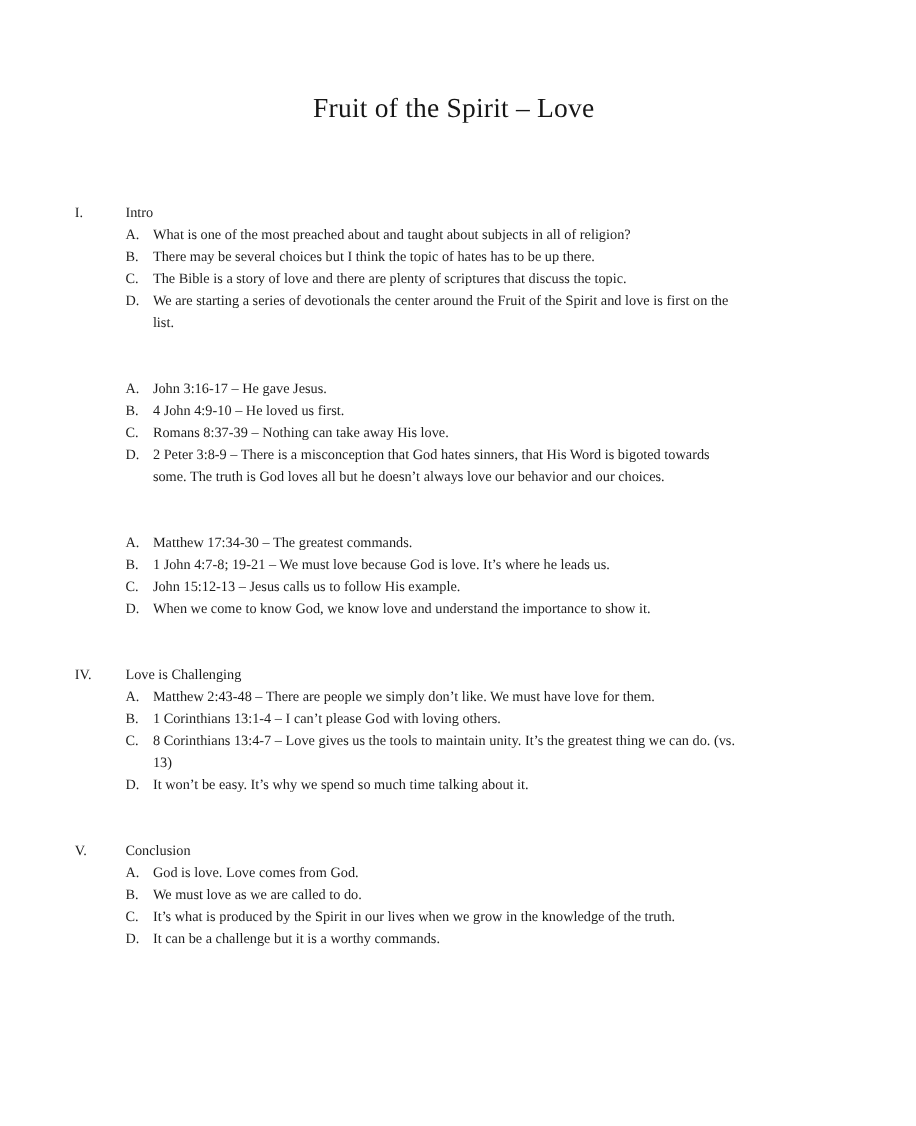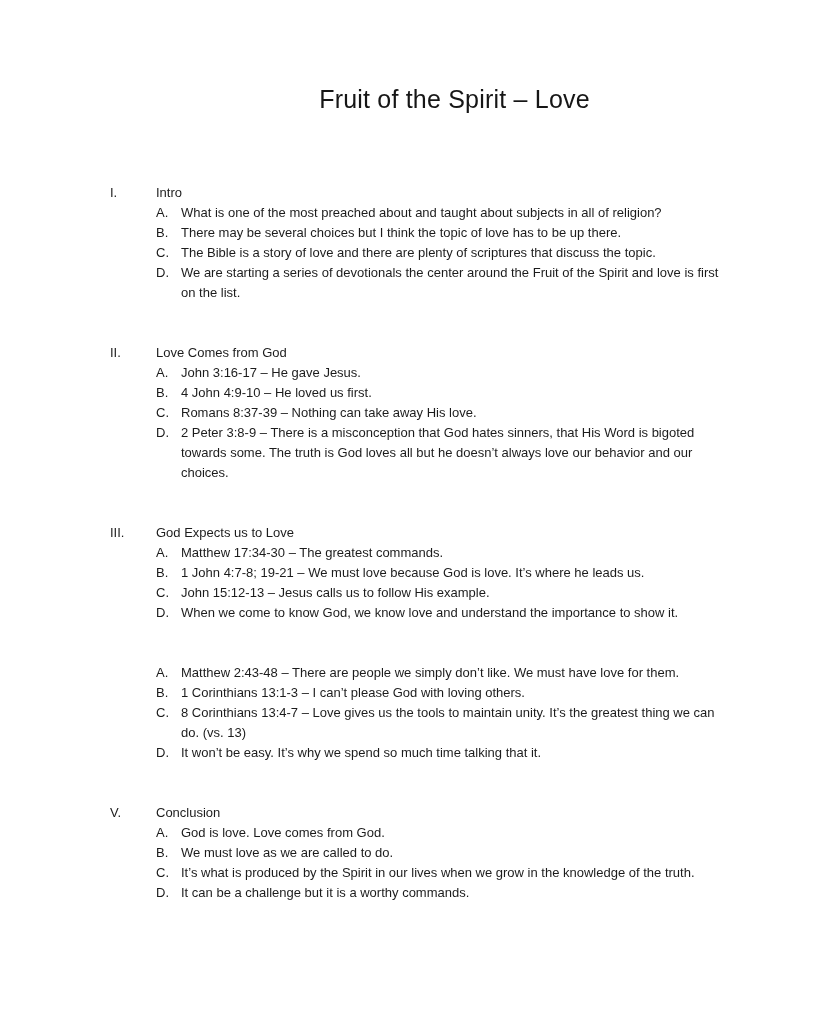--- a/index.html
+++ b/index.html
@@ -11,21 +11,22 @@
     width: 833px;
     height: 1024px;
     font-family: "Liberation Sans", "DejaVu Sans", sans-serif;
     color: #1c1c1c;
     overflow: hidden;
   }
   .page {
     box-sizing: border-box;
     width: 833px;
     height: 1024px;
-    padding: 84px 100px 0 110px;
+    padding: 84px 100px 0 68px;
+    font-family: Liberation Serif, serif;
   }
   .doc-title {
     margin: 0 0 69px -22px;           
     width: 733px;
     text-align: center;
     font-size: 25px;
     font-weight: 400;
     line-height: 30px;
     color: #161616;
     letter-spacing: 0.2px;
@@ -77,111 +78,107 @@
       <span class="heading">Intro</span>
     </div>
     <ol class="items">
   <li class="item-row">
     <span class="letter">A.</span>
     <span class="item-text">What is one of the most preached about and taught about subjects in all of religion?</span>
   </li>
 
   <li class="item-row">
     <span class="letter">B.</span>
-    <span class="item-text">There may be several choices but I think the topic of love has to be up there.</span>
+    <span class="item-text">There may be several choices but I think the topic of hates has to be up there.</span>
   </li>
 
   <li class="item-row">
     <span class="letter">C.</span>
     <span class="item-text">The Bible is a story of love and there are plenty of scriptures that discuss the topic.</span>
   </li>
 
   <li class="item-row">
     <span class="letter">D.</span>
     <span class="item-text">We are starting a series of devotionals the center around the Fruit of the Spirit and love is first on the list.</span>
   </li>
 </ol>
   </section>
 
   <section class="outline-section">
+    <ol class="items">
+  <li class="item-row">
+    <span class="letter">A.</span>
+    <span class="item-text">John 3:16-17 – He gave Jesus.</span>
+  </li>
+
+  <li class="item-row">
+    <span class="letter">B.</span>
+    <span class="item-text">4 John 4:9-10 – He loved us first.</span>
+  </li>
+
+  <li class="item-row">
+    <span class="letter">C.</span>
+    <span class="item-text">Romans 8:37-39 – Nothing can take away His love.</span>
+  </li>
+
+  <li class="item-row">
+    <span class="letter">D.</span>
+    <span class="item-text">2 Peter 3:8-9 – There is a misconception that God hates sinners, that His Word is bigoted towards some. The truth is God loves all but he doesn’t always love our behavior and our choices.</span>
+  </li>
+</ol>
+  </section>
+
+  <section class="outline-section">
+    <ol class="items">
+  <li class="item-row">
+    <span class="letter">A.</span>
+    <span class="item-text">Matthew 17:34-30 – The greatest commands.</span>
+  </li>
+
+  <li class="item-row">
+    <span class="letter">B.</span>
+    <span class="item-text">1 John 4:7-8; 19-21 – We must love because God is love. It’s where he leads us.</span>
+  </li>
+
+  <li class="item-row">
+    <span class="letter">C.</span>
+    <span class="item-text">John 15:12-13 – Jesus calls us to follow His example.</span>
+  </li>
+
+  <li class="item-row">
+    <span class="letter">D.</span>
+    <span class="item-text">When we come to know God, we know love and understand the importance to show it.</span>
+  </li>
+</ol>
+  </section>
+
+  <section class="outline-section">
     <div class="section-row">
-      <span class="numeral">II.</span>
-      <span class="heading">Love Comes from God</span>
+      <span class="numeral">IV.</span>
+      <span class="heading">Love is Challenging</span>
     </div>
     <ol class="items">
   <li class="item-row">
     <span class="letter">A.</span>
-    <span class="item-text">John 3:16-17 – He gave Jesus.</span>
-  </li>
-
-  <li class="item-row">
-    <span class="letter">B.</span>
-    <span class="item-text">4 John 4:9-10 – He loved us first.</span>
-  </li>
-
-  <li class="item-row">
-    <span class="letter">C.</span>
-    <span class="item-text">Romans 8:37-39 – Nothing can take away His love.</span>
-  </li>
-
-  <li class="item-row">
-    <span class="letter">D.</span>
-    <span class="item-text">2 Peter 3:8-9 – There is a misconception that God hates sinners, that His Word is bigoted towards some. The truth is God loves all but he doesn’t always love our behavior and our choices.</span>
-  </li>
-</ol>
-  </section>
-
-  <section class="outline-section">
-    <div class="section-row">
-      <span class="numeral">III.</span>
-      <span class="heading">God Expects us to Love</span>
-    </div>
-    <ol class="items">
-  <li class="item-row">
-    <span class="letter">A.</span>
-    <span class="item-text">Matthew 17:34-30 – The greatest commands.</span>
-  </li>
-
-  <li class="item-row">
-    <span class="letter">B.</span>
-    <span class="item-text">1 John 4:7-8; 19-21 – We must love because God is love. It’s where he leads us.</span>
-  </li>
-
-  <li class="item-row">
-    <span class="letter">C.</span>
-    <span class="item-text">John 15:12-13 – Jesus calls us to follow His example.</span>
-  </li>
-
-  <li class="item-row">
-    <span class="letter">D.</span>
-    <span class="item-text">When we come to know God, we know love and understand the importance to show it.</span>
-  </li>
-</ol>
-  </section>
-
-  <section class="outline-section">
-    <ol class="items">
-  <li class="item-row">
-    <span class="letter">A.</span>
     <span class="item-text">Matthew 2:43-48 – There are people we simply don’t like. We must have love for them.</span>
   </li>
 
   <li class="item-row">
     <span class="letter">B.</span>
-    <span class="item-text">1 Corinthians 13:1-3 – I can’t please God with loving others.</span>
+    <span class="item-text">1 Corinthians 13:1-4 – I can’t please God with loving others.</span>
   </li>
 
   <li class="item-row">
     <span class="letter">C.</span>
     <span class="item-text">8 Corinthians 13:4-7 – Love gives us the tools to maintain unity. It’s the greatest thing we can do. (vs. 13)</span>
   </li>
 
   <li class="item-row">
     <span class="letter">D.</span>
-    <span class="item-text">It won’t be easy. It’s why we spend so much time talking that it.</span>
+    <span class="item-text">It won’t be easy. It’s why we spend so much time talking about it.</span>
   </li>
 </ol>
   </section>
 
   <section class="outline-section">
     <div class="section-row">
       <span class="numeral">V.</span>
       <span class="heading">Conclusion</span>
     </div>
     <ol class="items">

